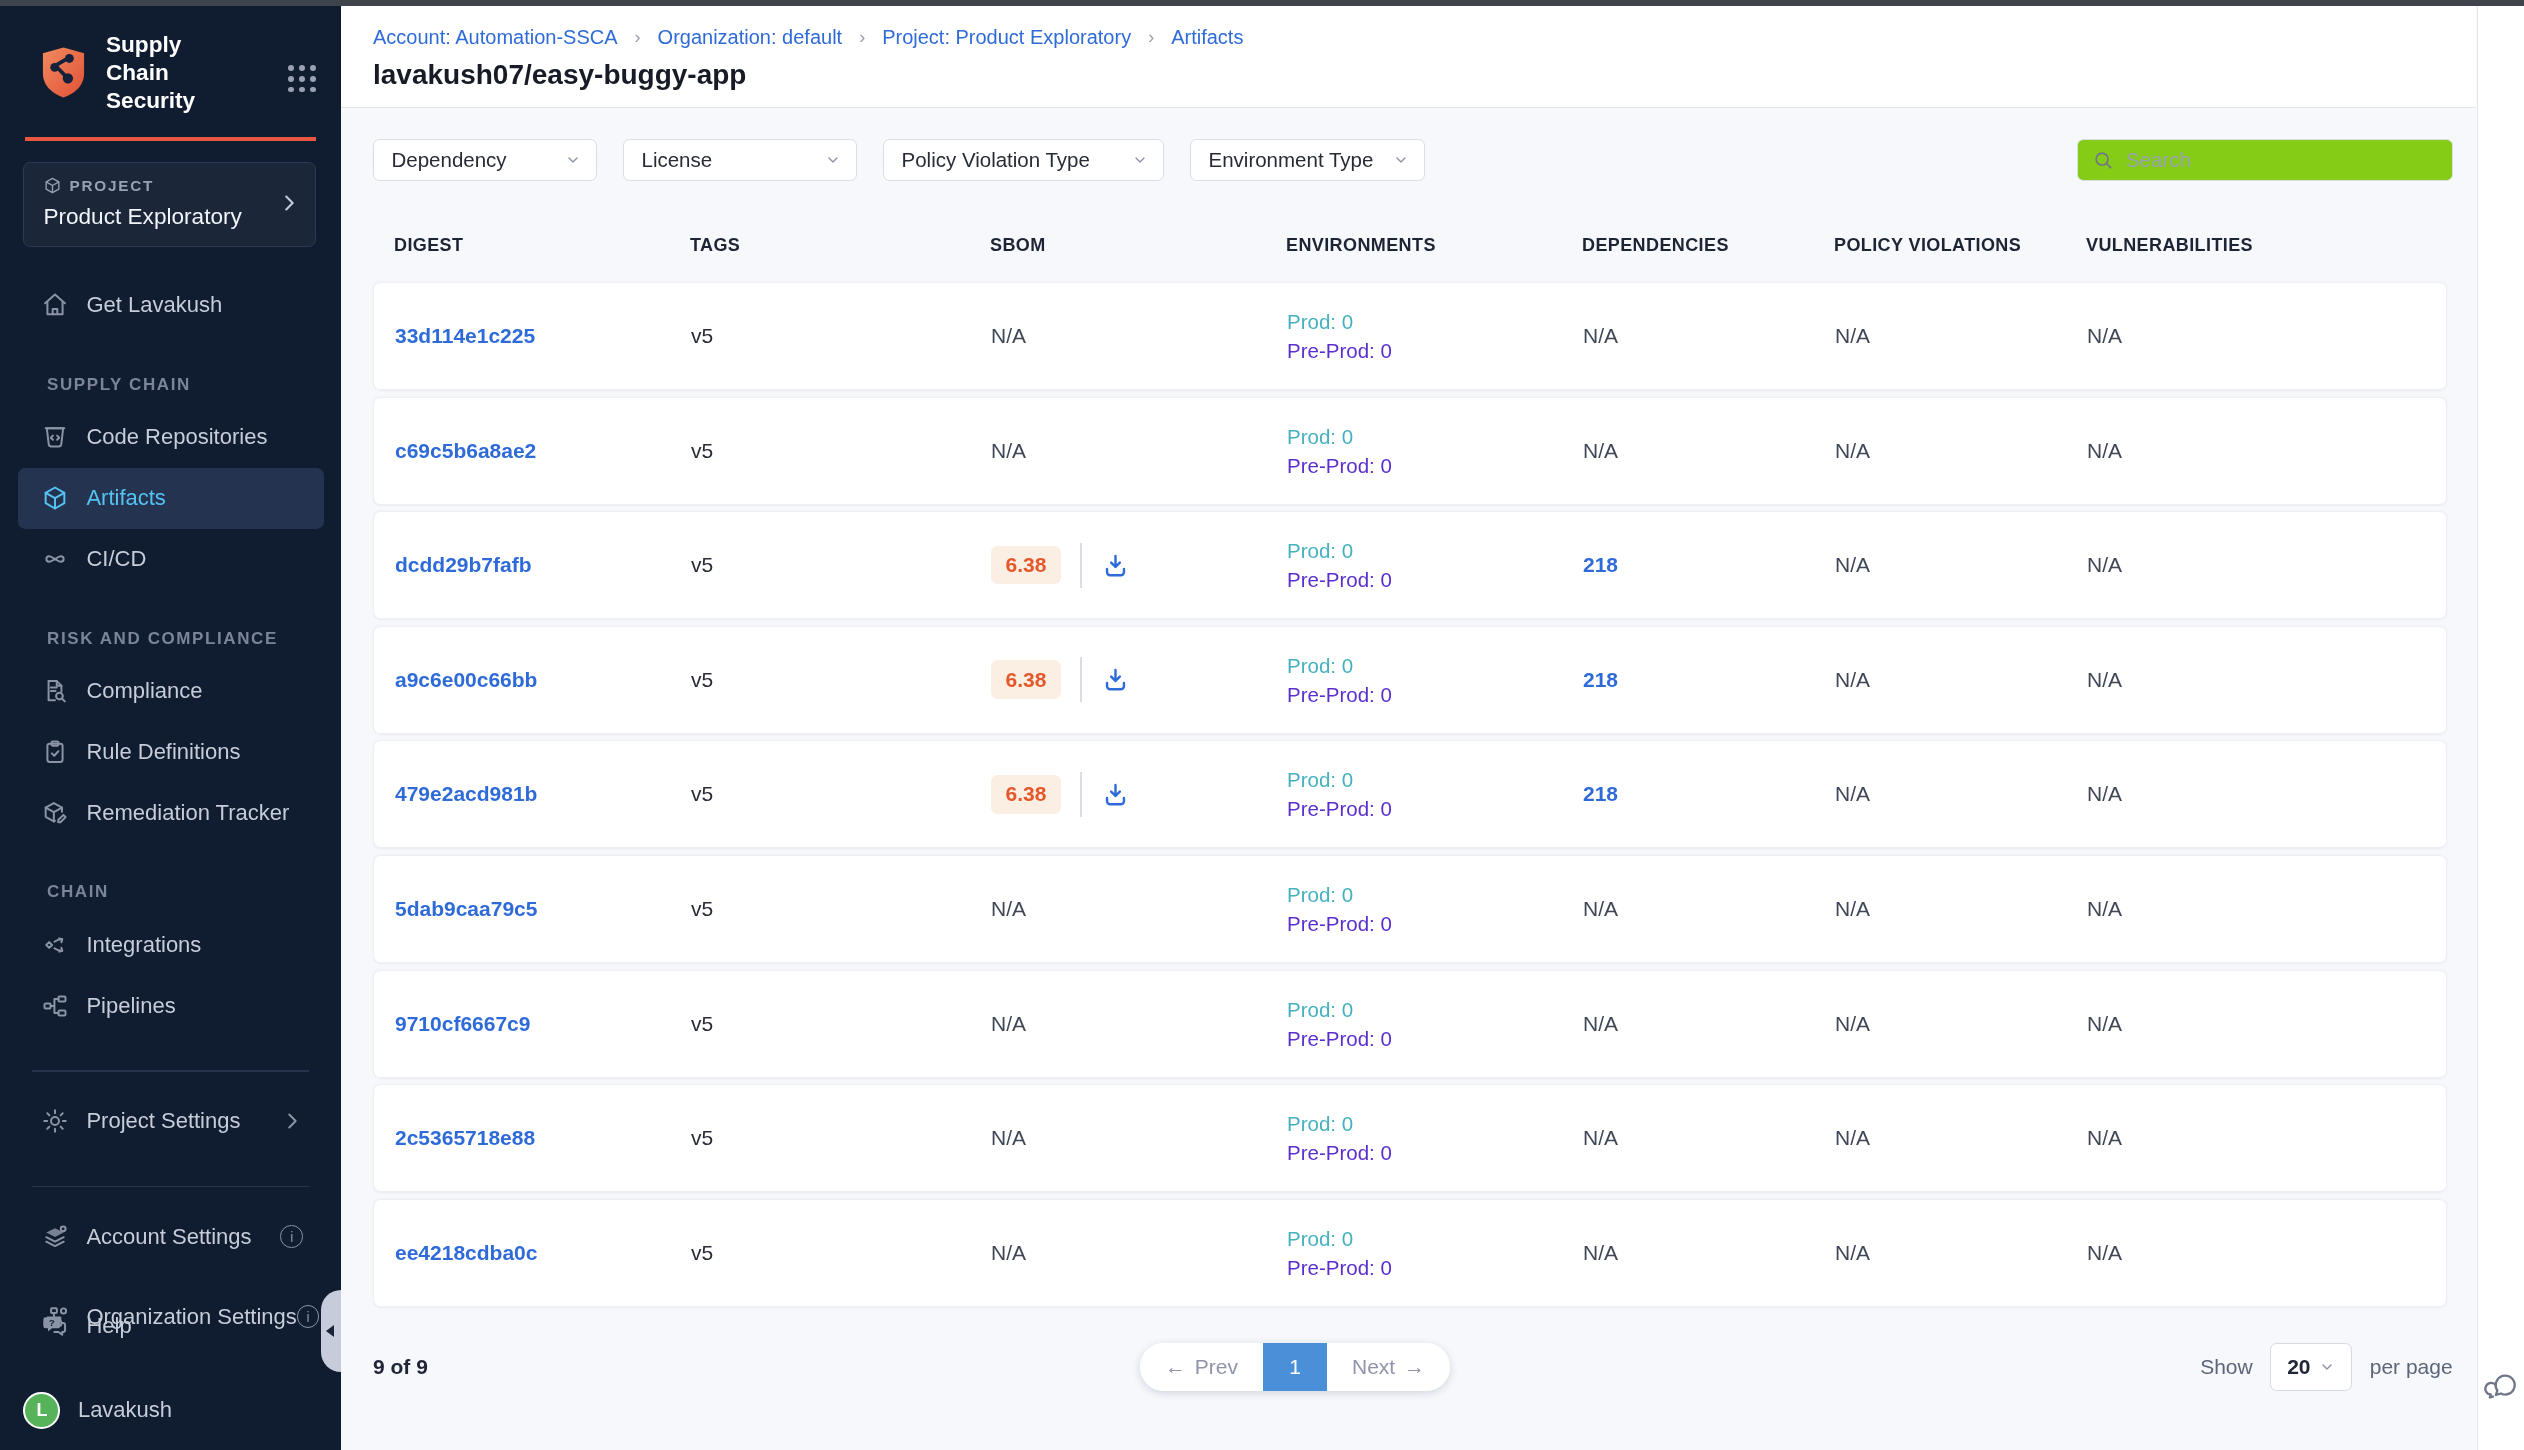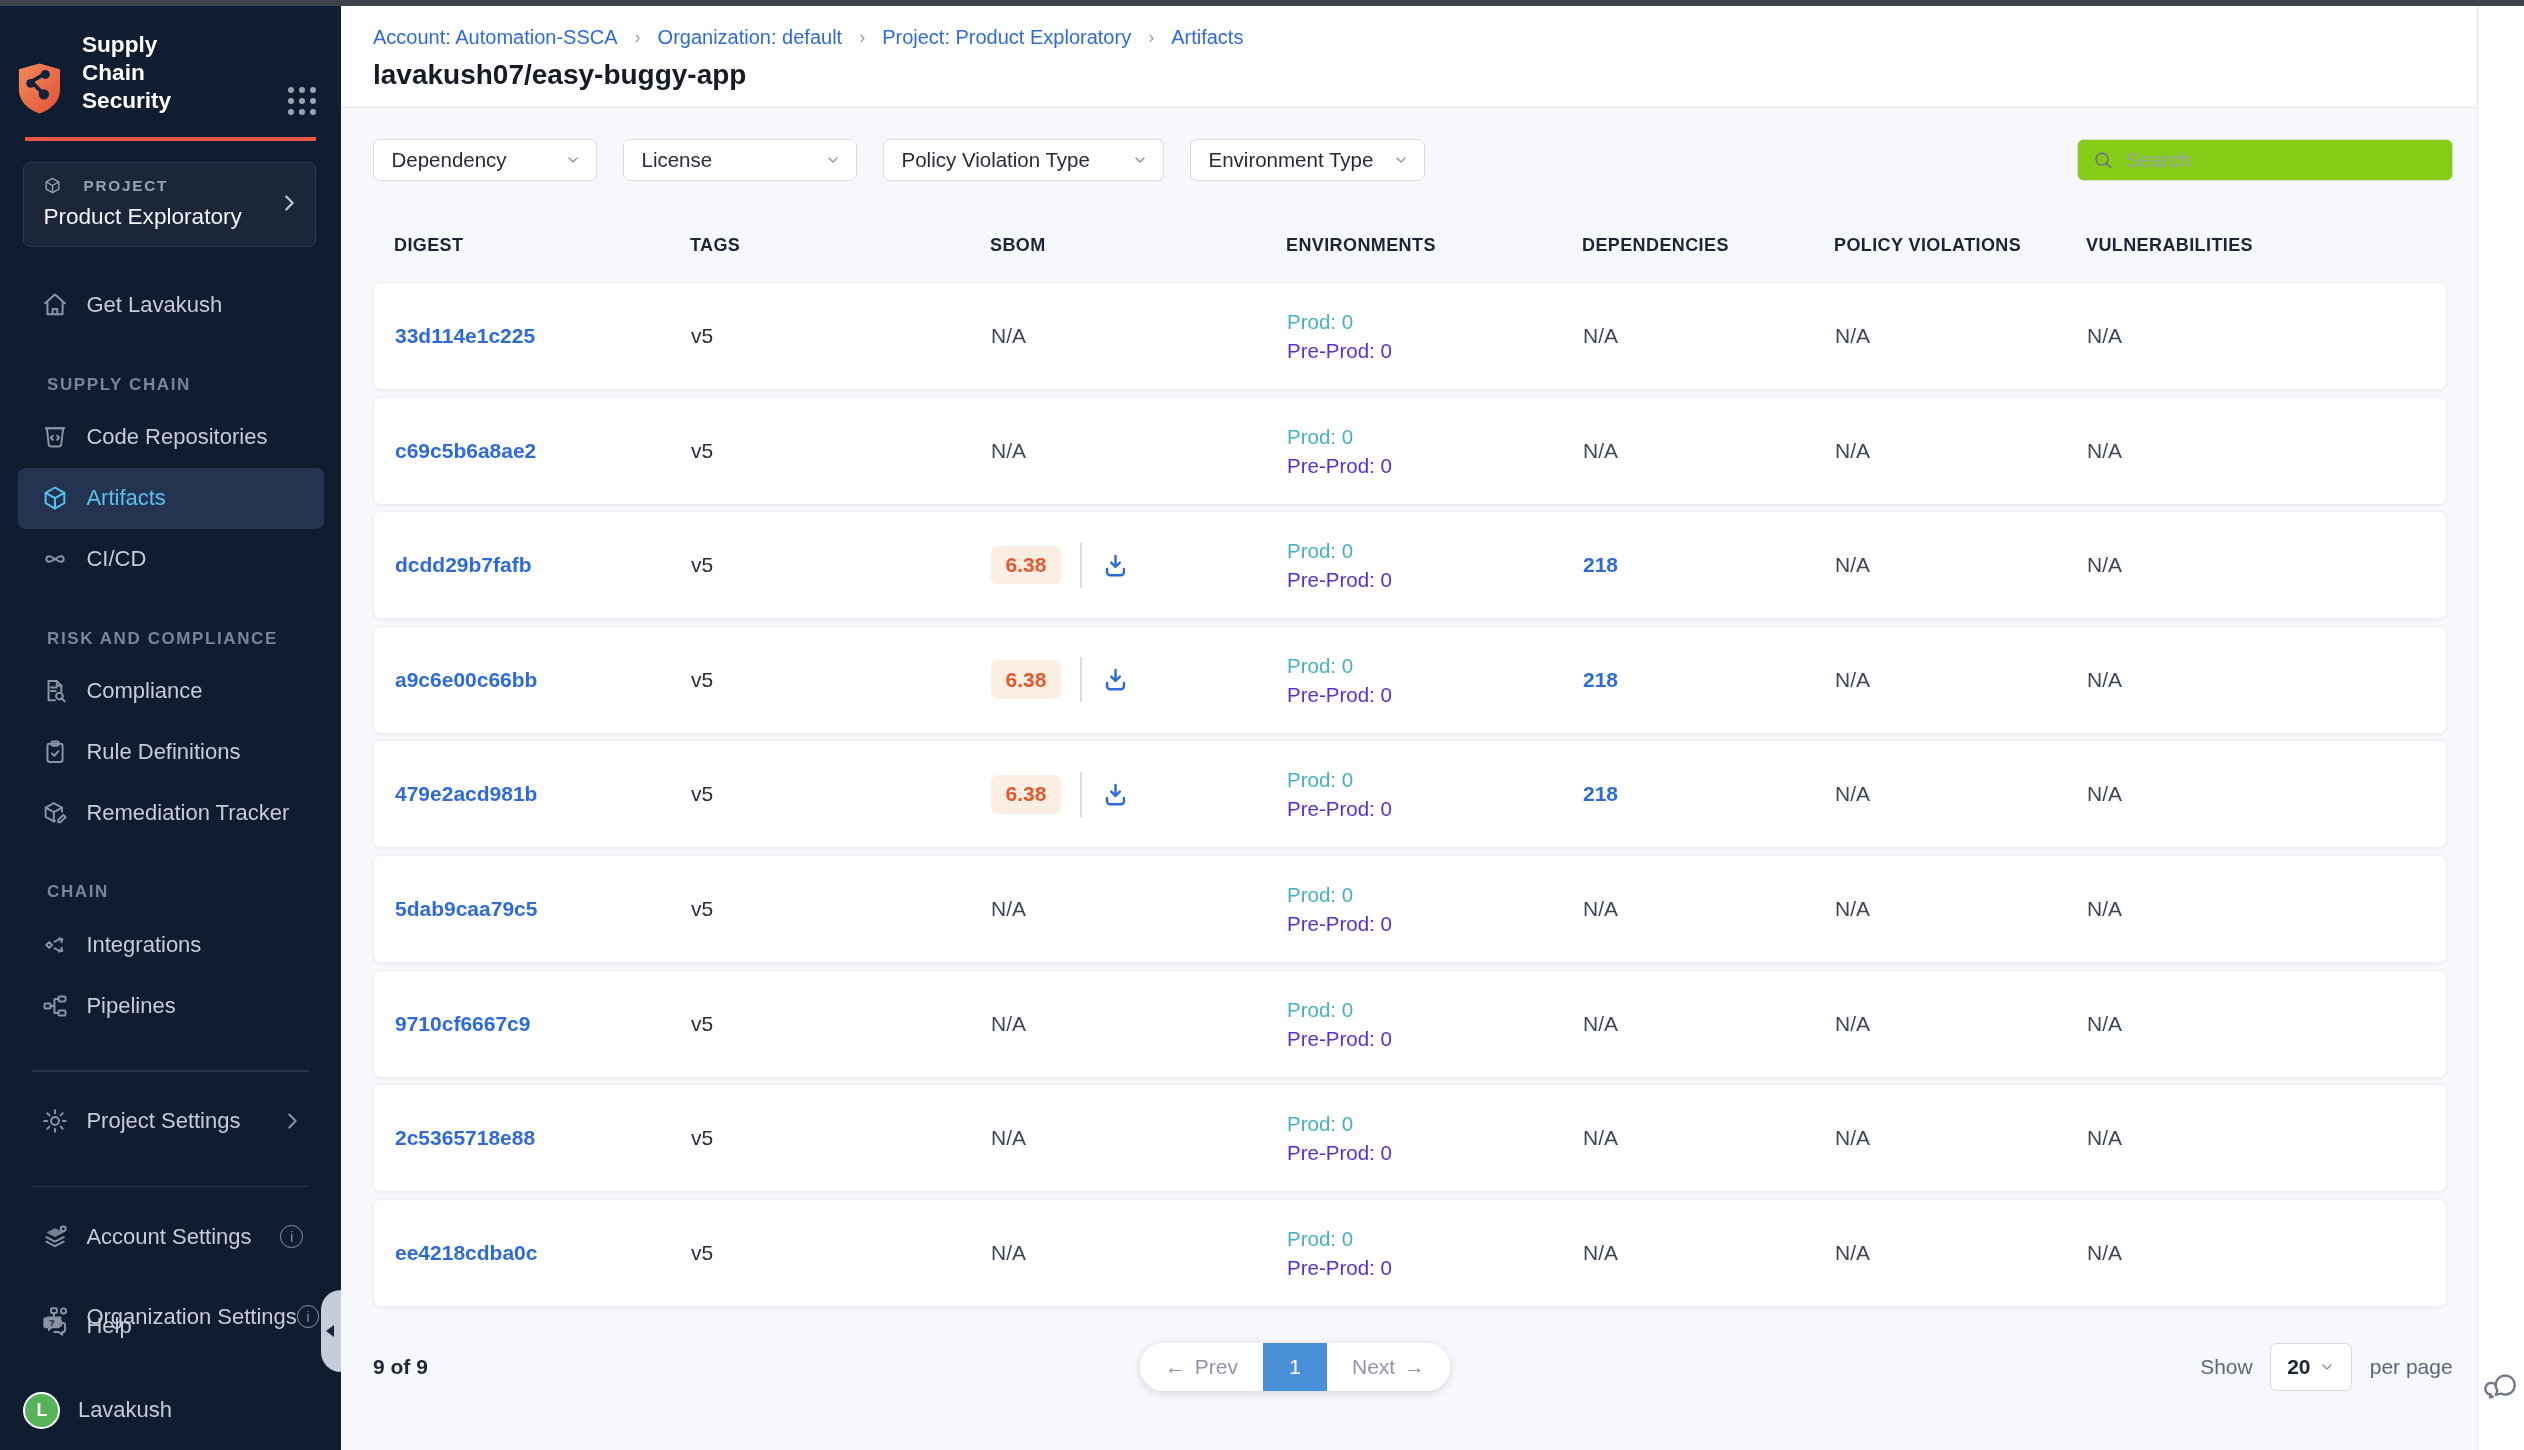--- a/index.html
+++ b/index.html
@@ -3,28 +3,28 @@
 <meta charset="utf-8">
 <style>
   *{box-sizing:border-box;margin:0;padding:0}
   html,body{background:#e9ebf0}
   #app{position:relative;width:2525px;height:1451px;overflow:hidden;background:#f6f8fc;
        font-family:"Liberation Sans",sans-serif;-webkit-font-smoothing:antialiased}
   .topstrip{position:absolute;left:0;top:0;width:2525px;height:5.8px;background:var(--topstrip)}
 
   
   .sidebar{position:absolute;left:0;top:5.8px;width:341px;height:1445px;background:var(--sidebar_bg);color:#c6ccd8}
-  .logo-row{display:flex;align-items:flex-end;padding:25px 25px 0 16px}
+  .logo-row{display:flex;align-items:center;padding:25px 25px 0 40px}
   .shield{width:47px;height:53px;flex:none}
   .logo-title{margin-left:19px;font-size:22.6px;font-weight:700;color:#fff;line-height:28px;width:139px}
   .grid9{margin-left:auto;margin-top:11.7px;display:grid;grid-template-columns:repeat(3,5.8px);gap:5.1px;cursor:pointer}
   .grid9 i{width:5.8px;height:5.8px;border-radius:50%;background:#99a1b3}
   .orange-rule{height:4.4px;background:var(--brand_orange);margin:22px 25px 0 25px}
   .project-card{position:relative;margin:20.5px 25px 0 23.4px;background:#1b2639;border:1.5px solid #2e3a55;border-radius:7.3px;padding:13px 44px 16px 19px;cursor:pointer}
-  .project-top{display:flex;align-items:center;gap:21px;color:#97a0b4}
+  .project-top{display:flex;align-items:center;gap:7px;color:#97a0b4}
   .project-top svg{width:19px;height:19px}
   .project-label{font-size:15.3px;letter-spacing:1.8px;font-weight:700}
   .project-name{margin-top:7.3px;font-size:22.6px;color:#f1f4f9;white-space:nowrap}
   .project-chev{position:absolute;right:14.6px;top:50%;transform:translateY(-50%);color:#c0c7d6}
   .project-chev svg{width:22px;height:22px}
   #nav-sections{margin-top:28px}
   .nav-heading{margin:39px 0 11.7px 47px;font-size:17px;letter-spacing:1.6px;color:#7b8498;font-weight:700}
   .nav-item{display:flex;align-items:center;height:61px;margin:0 17.5px;padding:0 20.5px 0 23.4px;border-radius:7.3px;cursor:pointer}
   .nav-ic{width:28px;height:28px;color:#8b93a6;flex:none;display:flex;align-items:center;justify-content:center}
   .nav-ic svg{width:28px;height:28px}

